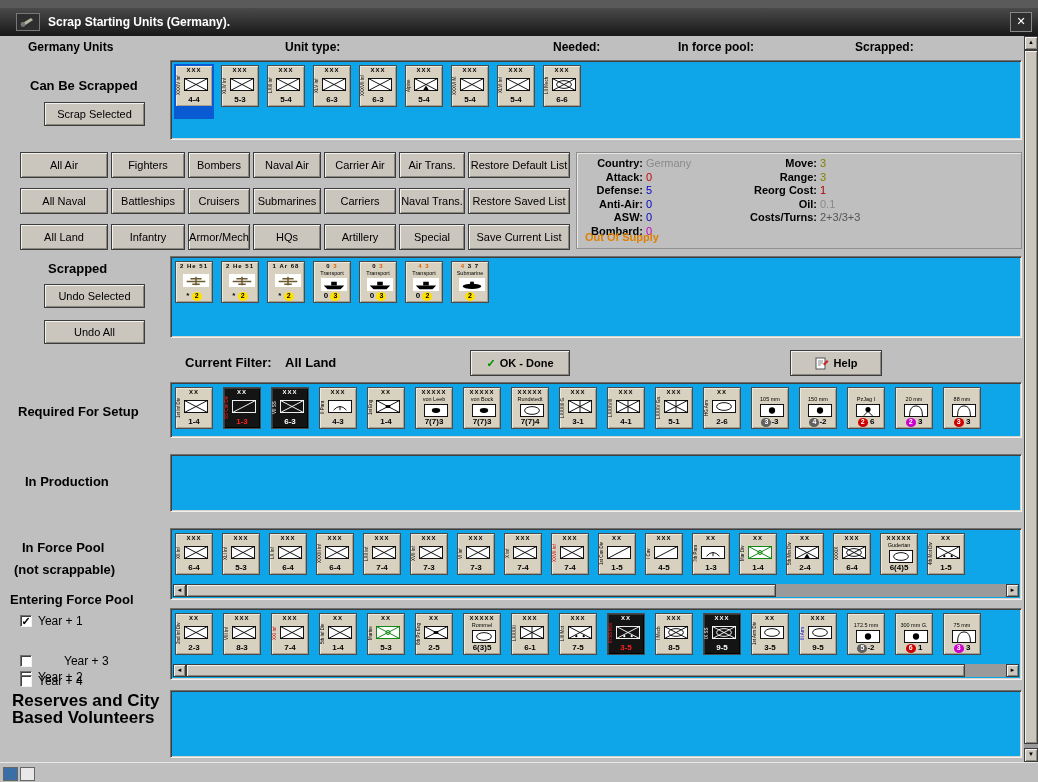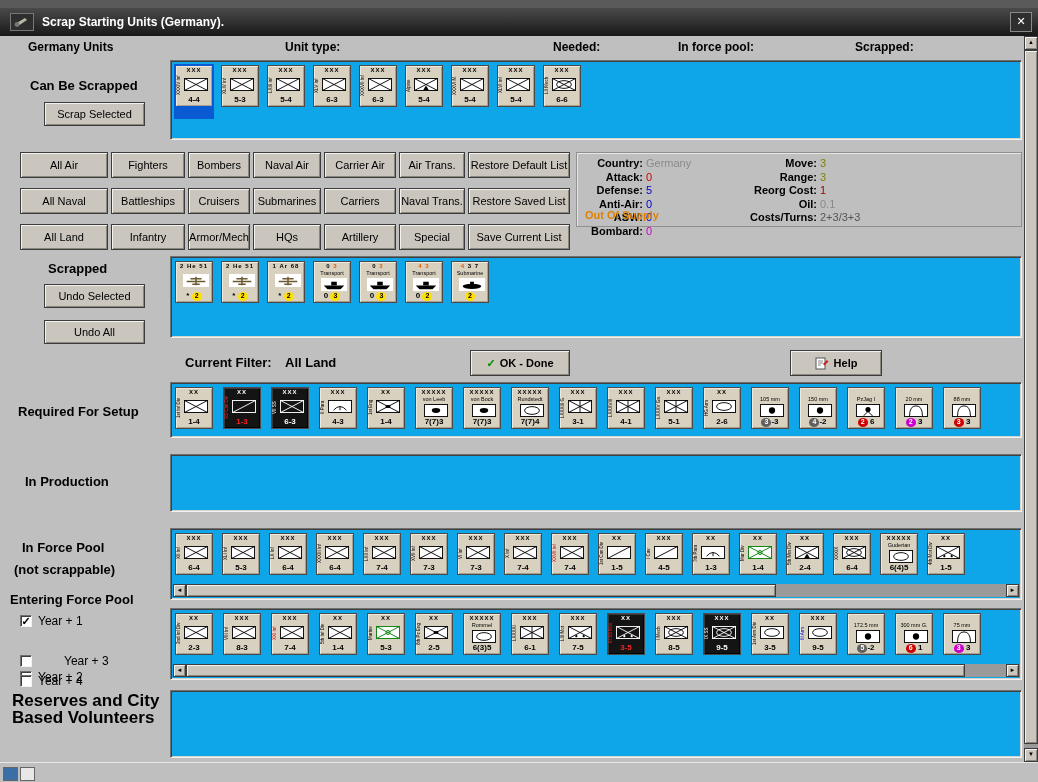--- a/index.html
+++ b/index.html
@@ -1,34 +1,34 @@
 <!DOCTYPE html>
 <html><head>
 <meta charset="utf-8">
 <style>
   html,body{margin:0;padding:0;}
   body{width:1038px;height:782px;position:relative;background:#bfbfbf;font-family:"Liberation Sans",sans-serif;overflow:hidden;color:#000;}
   
   #frame-top{position:absolute;left:0;top:0;width:100%;height:8px;background:#5a5a5a;border-bottom:1px solid #2c2c2c;}
-  #titlebar{position:absolute;left:0;top:8px;width:100%;height:28px;background:linear-gradient(#4a4a4a,#181818);display:flex;align-items:center;box-sizing:border-box;padding:0 10px;}
+  #titlebar{position:absolute;left:0;top:8px;width:100%;height:28px;background:linear-gradient(#4a4a4a,#181818);display:flex;align-items:center;box-sizing:border-box;padding:0 16px;}
   #app-icon{width:22px;height:16px;display:inline-block;background:#2e2e2e;border:1px solid #777;}
   #win-title{color:#fff;font-weight:bold;font-size:12px;margin-left:8px;}
   #close-btn{position:absolute;right:6px;top:4px;width:20px;height:18px;background:#2e2e2e;border:1px solid #888;color:#fff;font-size:11px;line-height:17px;text-align:center;cursor:pointer;}
   
   .colhead{position:absolute;top:40px;font-weight:bold;font-size:12px;}
   
   .sunken{position:absolute;background:#0ea5e9;border:1px solid;border-color:#707070 #f2f2f2 #f2f2f2 #707070;box-shadow:inset 1px 1px 0 #3f3f3f, inset -1px -1px 0 #d8d4cc;box-sizing:border-box;}
   
   .seclabel{position:absolute;font-weight:bold;font-size:13px;}
   
   .btn3d{background:#cac6be;border:1px solid #3c3c3c;box-shadow:inset 1px 1px 0 #f4f2ee, inset -1px -1px 0 #8a867e;font-family:"Liberation Sans",sans-serif;font-size:11px;color:#000;cursor:pointer;padding:0;}
   .sidebtn{position:absolute;width:101px;height:24px;}
   #filter-grid{position:absolute;left:20px;top:152px;display:grid;grid-template-columns:88px 74px 62px 68px 72px 66px 102px;grid-auto-rows:26px;column-gap:3px;row-gap:10px;}
   
-  #info-panel{position:absolute;left:576px;top:152px;width:446px;height:75px;border:1px solid #8f8f8f;box-shadow:inset 1px 1px 0 #e9e7e2;box-sizing:border-box;font-size:11px;}
+  #info-panel{position:absolute;left:576px;top:152px;width:446px;height:97px;border:1px solid #8f8f8f;box-shadow:inset 1px 1px 0 #e9e7e2;box-sizing:border-box;font-size:11px;}
   .icol{position:absolute;top:4px;}
   #info-left{left:4px;width:150px;}
   #info-mid{left:160px;width:150px;}
   #info-right{left:256px;width:186px;}
   .irow{display:flex;line-height:13.5px;}
   .il{font-weight:bold;text-align:right;margin-right:3px;flex:none;}
   .iv{white-space:nowrap;}
   #supply{position:absolute;left:8px;bottom:5px;font-weight:bold;font-size:11px;}
   
   #filterbar-label{position:absolute;left:185px;top:355px;font-weight:bold;font-size:13px;}

